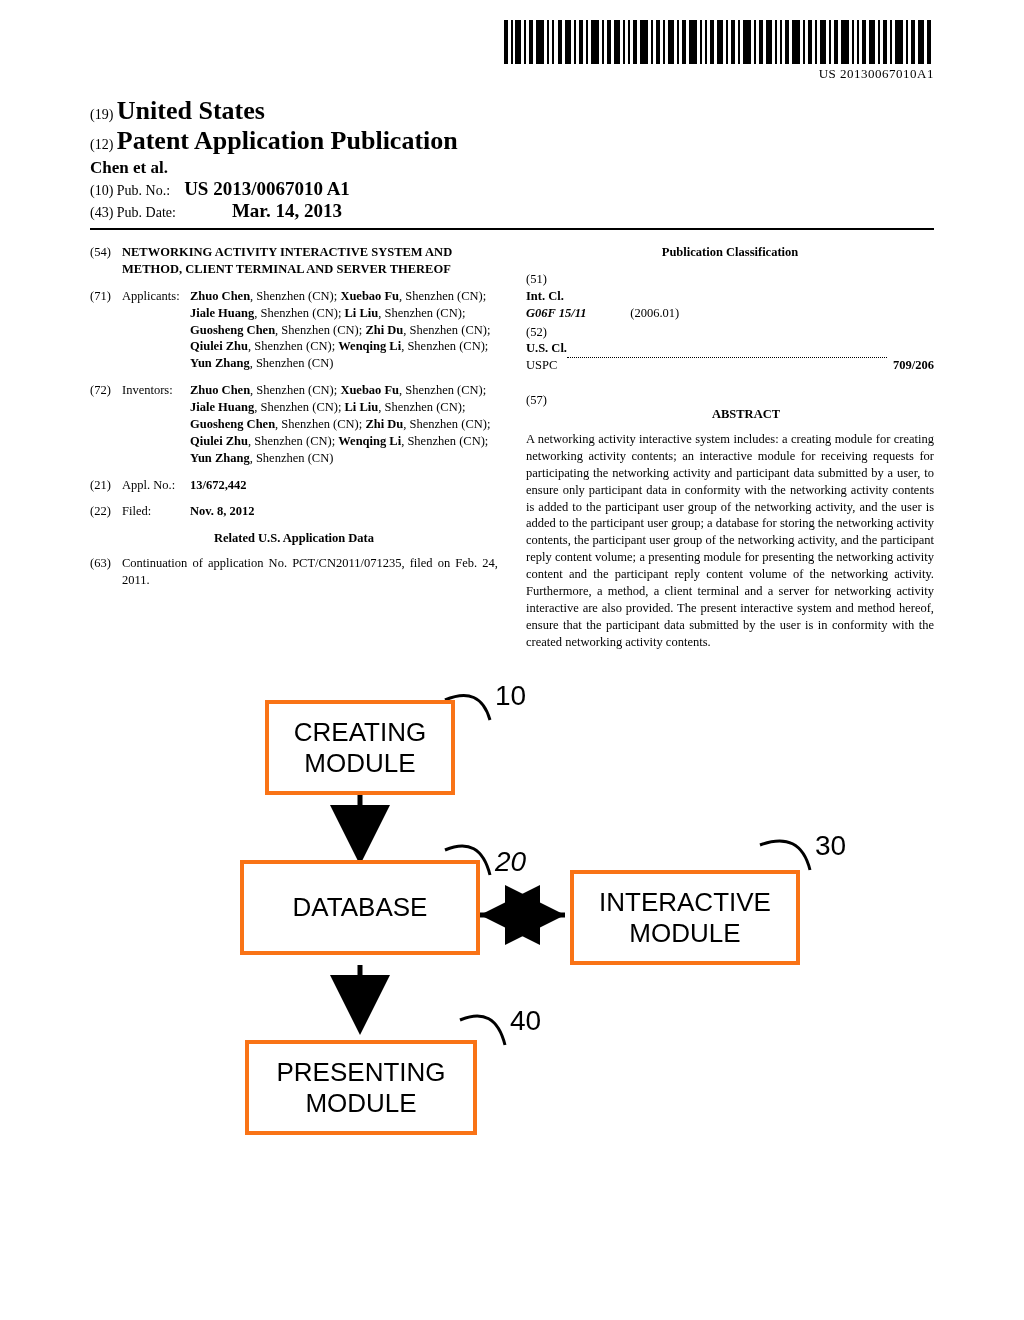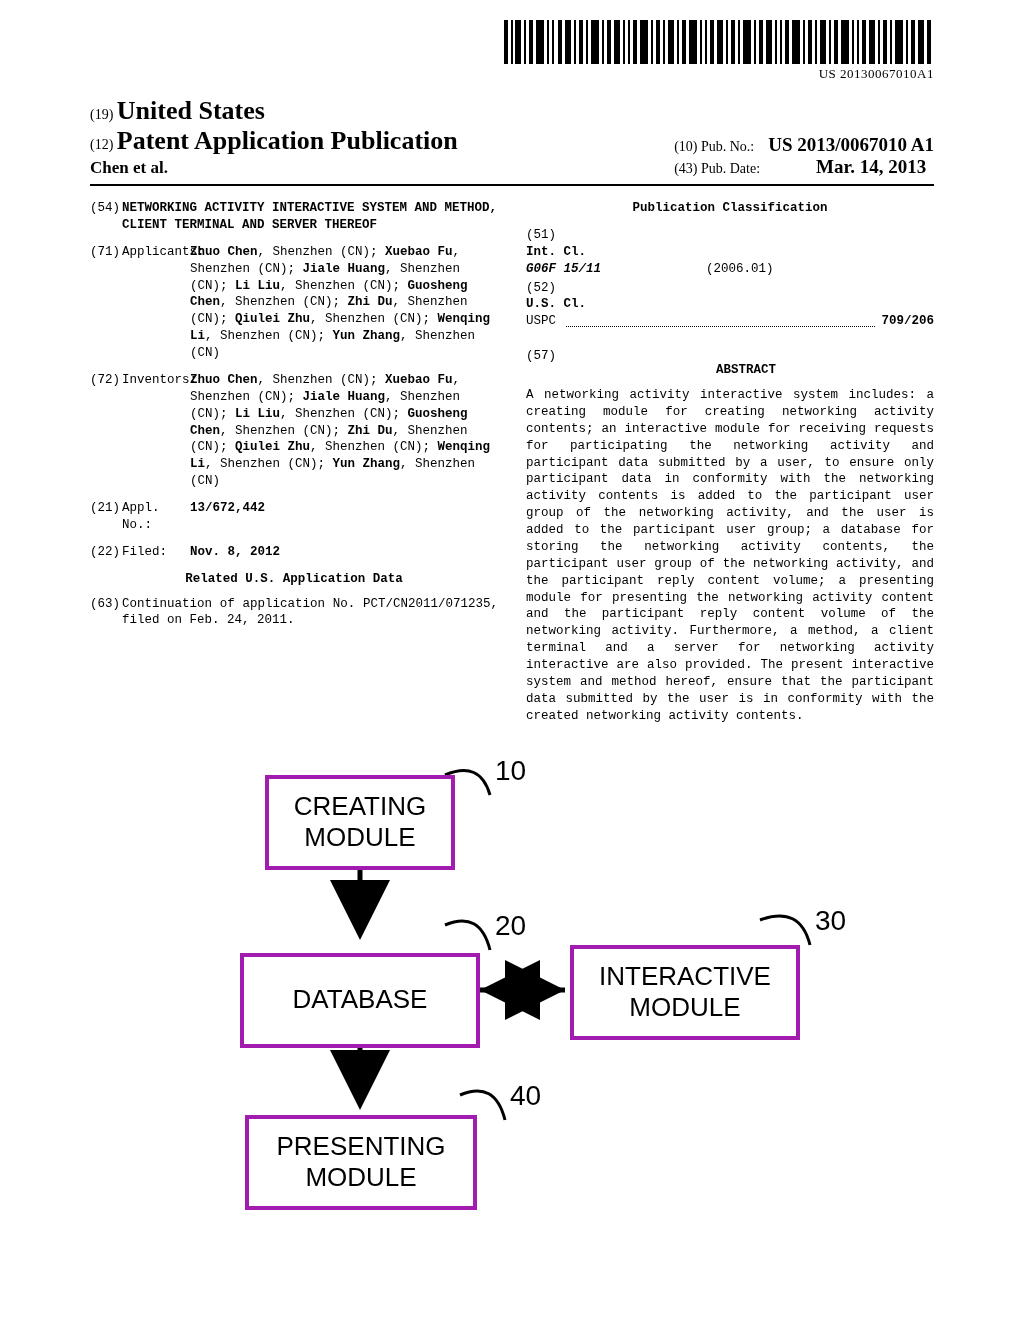--- a/index.html
+++ b/index.html
@@ -21,22 +21,22 @@
     }
     .barcode svg { display: block; }
     .barcode-text {
       font-size: 13px;
       letter-spacing: 0.5px;
       margin-top: 2px;
     }
     .header-row {
       display: flex;
       justify-content: space-between;
-      align-items: flex-end;
       margin-top: 14px;
+      flex-direction: column;
     }
     .header-left { }
     .country-line { font-size: 14px; }
     .country-name { font-size: 26px; font-weight: bold; }
     .pub-type-line { font-size: 14px; }
     .pub-type { font-size: 26px; font-weight: bold; }
     .author-line { font-size: 17px; font-weight: bold; margin-top: 2px; }
     .header-right { text-align: left; }
     .pubno-line, .pubdate-line { font-size: 14px; }
     .pubno-val { font-size: 19px; font-weight: bold; }
@@ -45,57 +45,57 @@
       border: none;
       border-top: 2px solid #000;
       margin: 6px 0 14px 0;
     }
     .columns {
       display: flex;
       gap: 28px;
       font-size: 12.5px;
       line-height: 1.35;
     }
-    .col { flex: 1; font-family: Liberation Mono, monospace; }
+    .col { flex: 1; }
     .field-row { display: flex; margin-bottom: 10px; }
     .field-num { width: 32px; flex-shrink: 0; }
     .field-lbl { width: 68px; flex-shrink: 0; }
     .field-val { flex: 1; }
     .title-val { font-weight: bold; text-transform: uppercase; }
     .bold { font-weight: bold; }
     .italic-bold { font-style: italic; font-weight: bold; }
     .related-heading { font-weight: bold; text-align: center; margin: 8px 0; }
     .classif-heading { font-weight: bold; text-align: center; margin-bottom: 10px; }
     .class-row { display: flex; margin-bottom: 2px; flex-direction: column; }
     .class-num { width: 32px; flex-shrink: 0; }
     .class-body { flex: 1; }
     .uspc-line {
       display: flex;
-      align-items: flex-end;
+      align-items: flex-start;
     }
     .uspc-lbl { margin-right: 4px; }
     .uspc-dots {
       flex: 1;
       border-bottom: 1px dotted #000;
       margin: 0 6px 3px 6px;
       height: 1px;
     }
     .uspc-val { font-weight: bold; }
     .abstract-heading { font-weight: bold; text-align: center; margin: 14px 0 8px 0; }
     .abstract-text { text-align: justify; }
     .diagram {
       margin-top: 30px;
       position: relative;
       width: 100%;
       height: 530px;
     }
     .diagram svg { position: absolute; left: 0; top: 0; }
     .box {
       position: absolute;
-      border: 4px solid #a21caf;
+      border: 4px solid #f97316;
       background: #fff;
       font-family: Arial, Helvetica, sans-serif;
       font-size: 26px;
       display: flex;
       align-items: center;
       justify-content: center;
       text-align: center;
       line-height: 1.2;
       padding: 24px 20px;
     }
@@ -292,27 +292,27 @@
 
     <path d="M 355 20 Q 390 5 400 40" stroke="#000" stroke-width="3" fill="none"></path>
     <path d="M 355 170 Q 390 155 400 195" stroke="#000" stroke-width="3" fill="none"></path>
     <path d="M 670 165 Q 710 150 720 190" stroke="#000" stroke-width="3" fill="none"></path>
     <path d="M 370 340 Q 405 325 415 365" stroke="#000" stroke-width="3" fill="none"></path>
   </svg>
 
   <div class="box" style="left:175px; top:20px; width:190px; height:95px;">
       <span>CREATING<br>MODULE</span>
     </div>
-  <div class="box" style="left:150px; top:198px; width:240px; height:95px;">
+  <div class="box" style="left:150px; top:180px; width:240px; height:95px;">
       <span>DATABASE</span>
     </div>
   <div class="box" style="left:480px; top:190px; width:230px; height:95px;">
       <span>INTERACTIVE<br>MODULE</span>
     </div>
   <div class="box" style="left:155px; top:360px; width:232px; height:95px;">
       <span>PRESENTING<br>MODULE</span>
     </div>
 
   <div class="ref-label" style="left:405px; top:0px;">10</div>
-  <div class="ref-label" style="left:405px; top:155px;">20</div>
+  <div class="ref-label" style="left:405px; top:166px;font-style:italic;">20</div>
   <div class="ref-label" style="left:725px; top:150px;">30</div>
   <div class="ref-label" style="left:420px; top:325px;">40</div>
 </div>
 
 </body></html>

